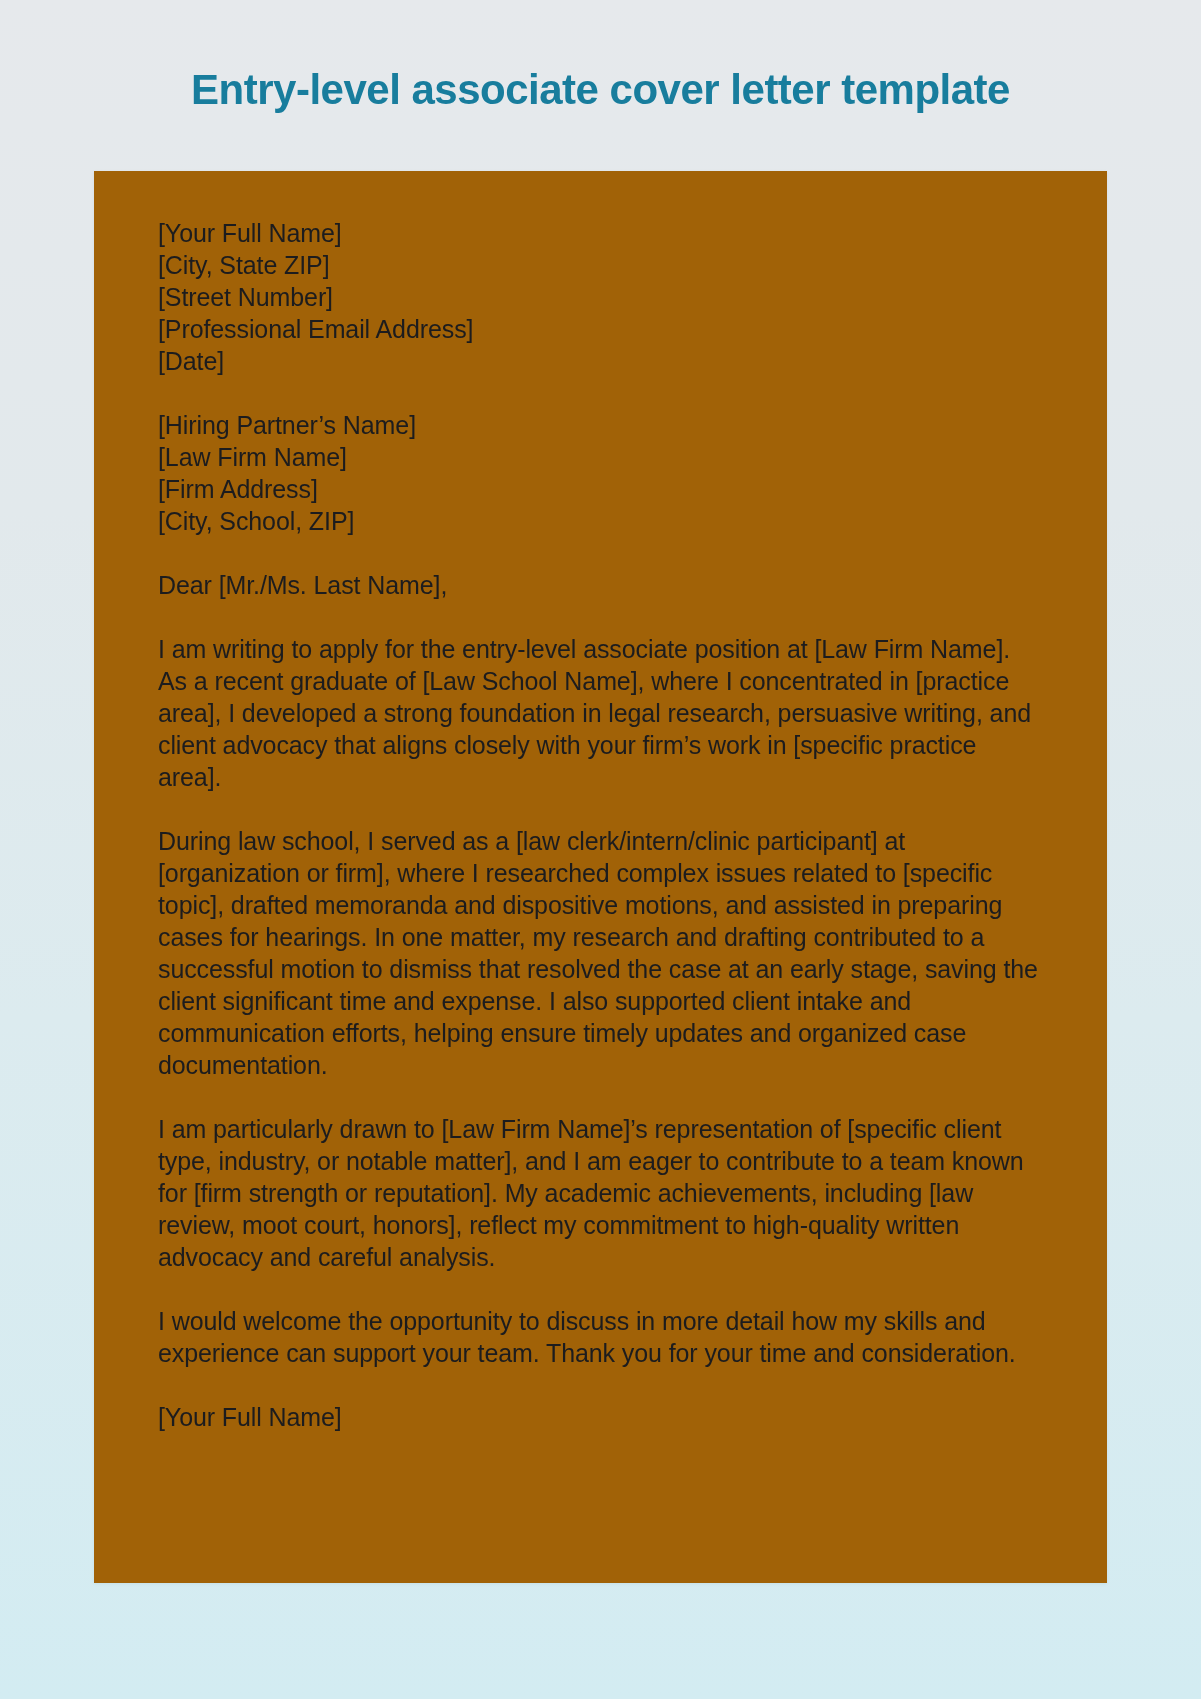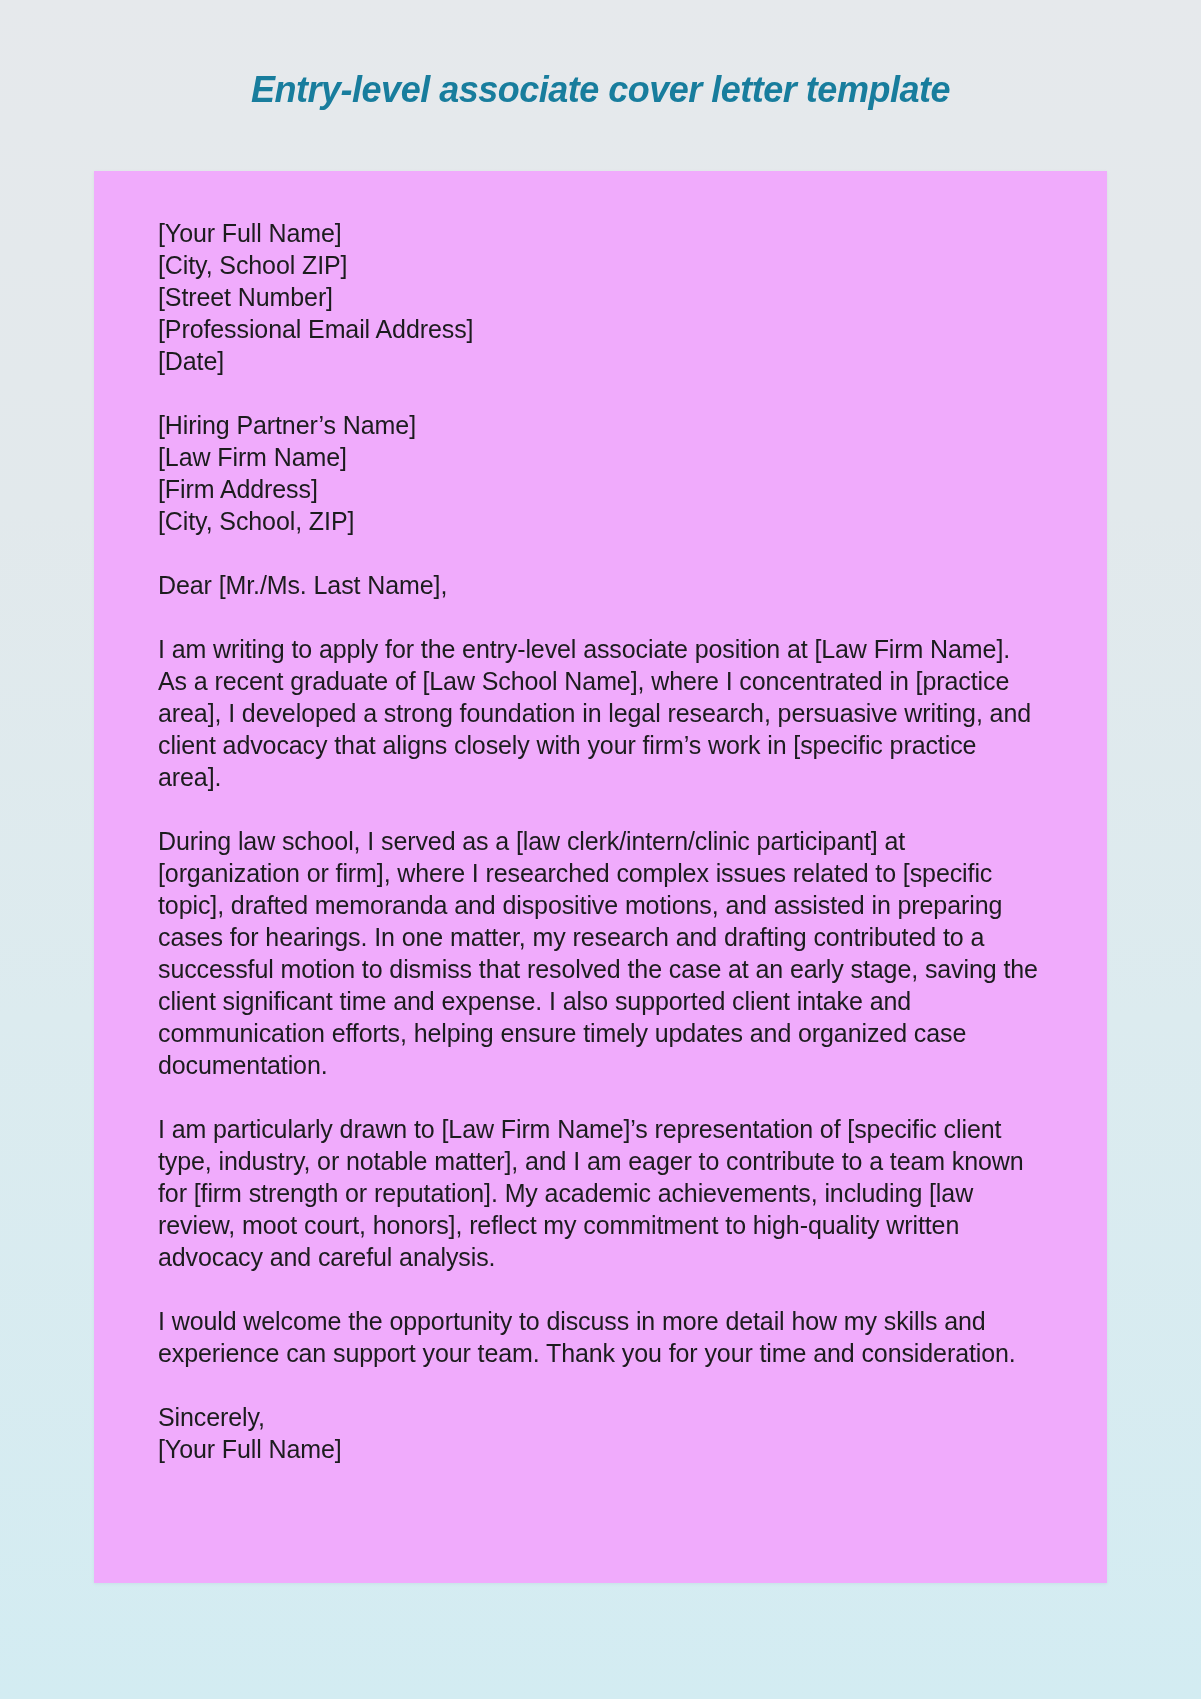--- a/index.html
+++ b/index.html
@@ -9,33 +9,32 @@
   body {
     width: 1201px;
     height: 1699px;
     overflow: hidden;
     background: linear-gradient(180deg, #e6e9ec 0%, #e2e9ec 30%, #dcebef 60%, #d3ecf2 100%);
     font-family: "Liberation Sans", sans-serif;
   }
   .page-title {
     margin: 64px 30px 0 30px;
     text-align: center;
-    font-size: 36px;
+    font-size: 42px;
     line-height: 52px;
     font-weight: 700;
     letter-spacing: -0.5px;
     color: #187d9d;
-    font-style: italic;
   }
   .letter-card {
     box-sizing: border-box;
     width: 1013px;
     min-height: 1412px;
     margin: 55px auto 0 auto;
-    background: #f0abfc;
+    background: #a16207;
     padding: 46px 64px 52px 64px;
     box-shadow: 0 1px 3px rgba(90, 130, 145, 0.10);
   }
   .letter-body {
     font-size: 25px;
     line-height: 32px;
     letter-spacing: -0.1px;
     color: #1c1c1e;
   }
   .letter-block {
@@ -54,21 +53,21 @@
 </head>
 <body>
 
 <h1 class="page-title">Entry-level associate cover letter template</h1>
 
 <div class="letter-card">
   <div class="letter-body">
 
     <div class="letter-block">
       <p class="letter-line">[Your Full Name]</p>
-      <p class="letter-line">[City, School ZIP]</p>
+      <p class="letter-line">[City, State ZIP]</p>
       <p class="letter-line">[Street Number]</p>
       <p class="letter-line">[Professional Email Address]</p>
       <p class="letter-line">[Date]</p>
     </div>
 
     <div class="letter-block">
       <p class="letter-line">[Hiring Partner’s Name]</p>
       <p class="letter-line">[Law Firm Name]</p>
       <p class="letter-line">[Firm Address]</p>
       <p class="letter-line">[City, School, ZIP]</p>
@@ -77,18 +76,17 @@
     <div class="letter-block">
       <p class="letter-line">Dear [Mr./Ms. Last Name],</p>
     </div>
 
     <p class="letter-paragraph">I am writing to apply for the entry-level associate position at [Law Firm Name]. As a recent graduate of [Law School Name], where I concentrated in [practice area], I developed a strong foundation in legal research, persuasive writing, and client advocacy that aligns closely with your firm’s work in [specific practice area].</p>
     <p class="letter-paragraph">During law school, I served as a [law clerk/intern/clinic participant] at [organization or firm], where I researched complex issues related to [specific topic], drafted memoranda and dispositive motions, and assisted in preparing cases for hearings. In one matter, my research and drafting contributed to a successful motion to dismiss that resolved the case at an early stage, saving the client significant time and expense. I also supported client intake and communication efforts, helping ensure timely updates and organized case documentation.</p>
     <p class="letter-paragraph">I am particularly drawn to [Law Firm Name]’s representation of [specific client type, industry, or notable matter], and I am eager to contribute to a team known for [firm strength or reputation]. My academic achievements, including [law review, moot court, honors], reflect my commitment to high-quality written advocacy and careful analysis.</p>
     <p class="letter-paragraph">I would welcome the opportunity to discuss in more detail how my skills and experience can support your team. Thank you for your time and consideration.</p>
 
     <div class="letter-block">
-      <p class="letter-line">Sincerely,</p>
       <p class="letter-line">[Your Full Name]</p>
     </div>
 
   </div>
 </div>
 
 </body></html>

